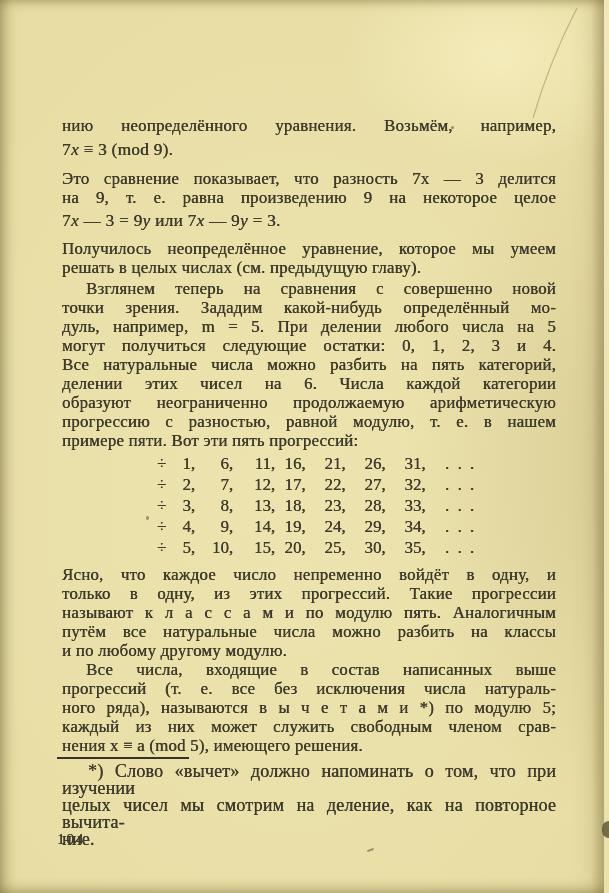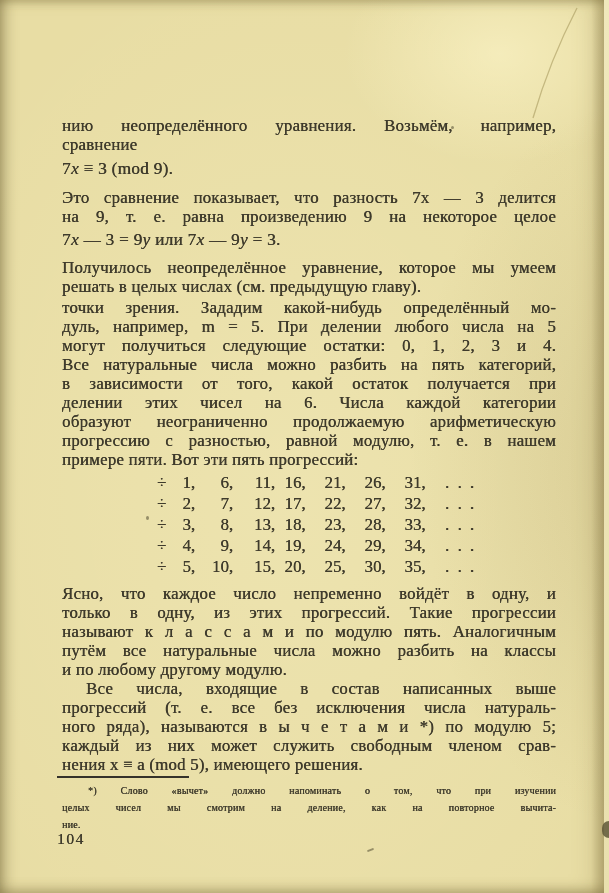--- a/index.html
+++ b/index.html
@@ -46,21 +46,21 @@
     text-shadow:.35px 0 0 currentColor;}
   .prow .cell{text-align:right;white-space:pre;}
   .prow .c0{width:16px;text-align:left;}
   .prow .c1{width:22px;}
   .prow .c2{width:38px;}
   .prow .c3{width:42px;}
   .prow .c4,.prow .c5,.prow .c6,.prow .c7{width:40px;text-align:center;}
   .prow .c8{width:auto;margin-left:10px;text-align:left;letter-spacing:2px;}
   .footnote{margin-top:2px;}
   .fn-rule{width:132px;height:2px;background:#35322a;margin:0 0 4px -5px;}
-  .footnote .ln{font-size:10px;line-height:17px;letter-spacing:.2px;}
+  .footnote .ln{font-size:18px;line-height:17px;letter-spacing:.2px;}
   .footnote .ln.ind{text-indent:26px;}
   .pagenum{position:absolute;left:57px;top:830px;font-size:15.5px;
     letter-spacing:1.5px;text-shadow:.35px 0 0 currentColor;}
   .speck{position:absolute;background:rgba(80,74,50,.55);border-radius:50%;}
   .speck.s1{left:451px;top:126px;width:3px;height:3px;}
   .speck.s2{left:146px;top:516px;width:3px;height:4px;}
   .speck.s3{left:367px;top:849px;width:7px;height:2px;border-radius:2px;
     transform:rotate(-22deg);}
   .edge-blob{position:absolute;right:0;top:821px;width:7px;height:17px;
     background:#5f5838;border-radius:8px 0 0 8px;opacity:.85;}
@@ -75,43 +75,42 @@
   <div class="edge-right-light"></div>
 
   <svg class="crease" width="609" height="893">
     <path d="M577,8 Q550,60 533,118" fill="none" stroke="rgba(160,145,85,0.55)" stroke-width="1.3"></path>
   </svg>
 
   <div class="content">
 
     <div class="para">
       <div class="ln">нию неопределённого уравнения. Возьмём, например,</div>
-      <div class="ln last">сравнение</div>
     </div>
 
     <div class="formula mt2"><span>7</span><span class="it">x</span><span> ≡ 3  (mod 9).</span></div>
 
     <div class="para mt6">
       <div class="ln">Это сравнение показывает, что разность 7x — 3 делится</div>
       <div class="ln">на 9, т. е. равна произведению 9 на некоторое целое</div>
     </div>
 
     <div class="formula mt1"><span>7</span><span class="it">x</span><span> — 3 = 9</span><span class="it">y</span><span>  или  7</span><span class="it">x</span><span> — 9</span><span class="it">y</span><span> = 3.</span></div>
 
     <div class="para mt5">
       <div class="ln">Получилось неопределённое уравнение, которое мы умеем</div>
       <div class="ln last">решать в целых числах (см. предыдущую главу).</div>
     </div>
 
     <div class="para mt2">
+      <div class="ln ind">Взглянем теперь на сравнения с совершенно новой</div>
       <div class="ln">точки зрения. Зададим какой-нибудь определённый мо-</div>
       <div class="ln">дуль, например, m = 5. При делении любого числа на 5</div>
       <div class="ln">могут получиться следующие остатки: 0, 1, 2, 3 и 4.</div>
       <div class="ln">Все натуральные числа можно разбить на пять категорий,</div>
-      <div class="ln">в зависимости от того, какой остаток получается при</div>
       <div class="ln">делении этих чисел на 6. Числа каждой категории</div>
       <div class="ln">образуют неограниченно продолжаемую арифметическую</div>
       <div class="ln">прогрессию с разностью, равной модулю, т. е. в нашем</div>
       <div class="ln last">примере пяти. Вот эти пять прогрессий:</div>
     </div>
 
     <div class="prog">
       <div class="prow">
           <span class="cell c0">÷</span>
           <span class="cell c1">1,</span>

